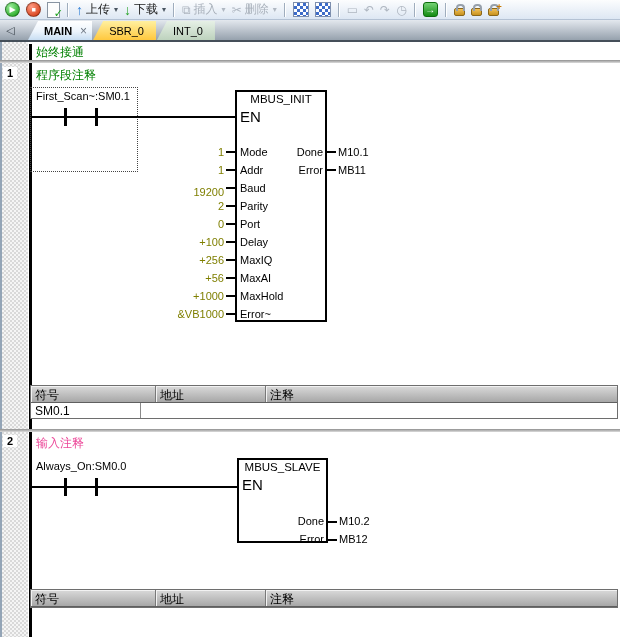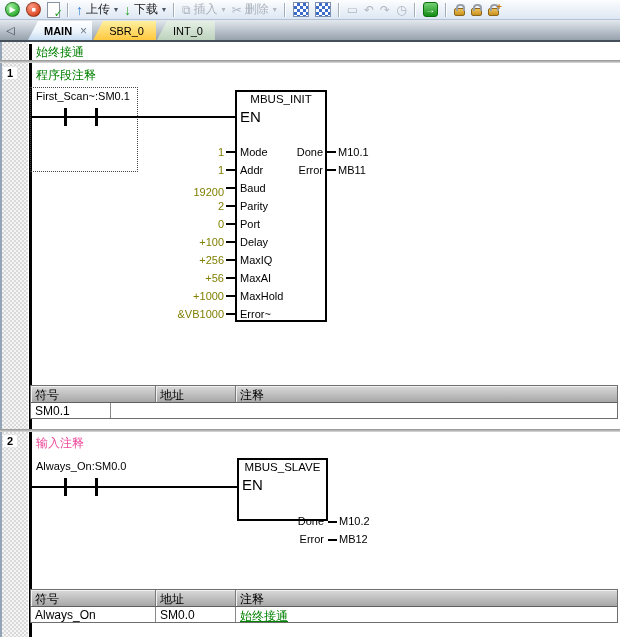--- a/index.html
+++ b/index.html
@@ -69,21 +69,21 @@
   .operand{position:absolute;white-space:nowrap}
   .tick{position:absolute;width:9px;height:2px;background:#000}
 
   
   .stable{position:absolute;left:30px;width:588px;border:1px solid #6e6e6e;background:#fff;box-sizing:border-box}
   .shead{display:flex;height:16px;background:linear-gradient(#dadada,#a7a7a7);border-bottom:1px solid #5f5f5f}
   .shead .cell{box-shadow:inset 1px 1px 0 #f2f2f2;border-right:1px solid #787878}
   .srow{display:flex;height:15px;background:#fff}
   .srow .cell{border-right:1px solid #8a8a8a}
   .cell{padding:1px 0 0 4px;font-size:12px;overflow:hidden;white-space:nowrap;box-sizing:border-box}
-  .c1{width:125px}.c2{width:80px}.c3{flex:1;border-right:none!important}
+  .c1{width:125px}.c2{width:110px}.c3{flex:1;border-right:none!important}
   .u-green{color:#008000;text-decoration:underline}
 </style>
 </head>
 <body>
 
 <div class="toolbar">
   <div class="tbtn">
     <span class="ic-circle ic-run">▶</span>
   </div>
   <div class="tbtn">
@@ -251,38 +251,33 @@
 
   <div class="sep" style="top:387px"></div>
   <div class="net-num" style="top:393px">2</div>
   <div class="comment c-gray" style="top:393px">输入注释</div>
 
   <div class="clabel" style="left:36px;top:418px">Always_On:SM0.0</div>
   <div class="hline" style="left:31px;top:444px;width:206px"></div>
   <div class="vbar" style="left:64px;top:436px"></div>
   <div class="vbar" style="left:95px;top:436px"></div>
 
-  <div class="blk" style="left:237px;top:416px;width:91px;height:63px">
+  <div class="blk" style="left:237px;top:416px;width:91px;height:85px">
     <div class="blk-title">MBUS_SLAVE</div>
     <div class="blk-en" style="top:16px">EN</div>
   </div>
 
   <div class="out-param" style="left:250px;top:473px;width:74px">Done</div>
   <div class="tick" style="left:328px;top:479px"></div>
   <div class="operand" style="left:339px;top:473px">M10.2</div>
 
   <div class="out-param" style="left:250px;top:491px;width:74px">Error</div>
   <div class="tick" style="left:328px;top:497px"></div>
   <div class="operand" style="left:339px;top:491px">MB12</div>
 
   <div class="stable" style="top:547px">
     <div class="shead">
       <div class="cell c1">符号</div>
       <div class="cell c2">地址</div>
       <div class="cell c3">注释</div>
     </div>
-    <div class="srow">
-      <div class="cell c1">Always_On</div>
-      <div class="cell c2">SM0.0</div>
-      <div class="cell c3 u-green">始终接通</div>
-    </div>
   </div>
 </div>
 
 </body></html>

